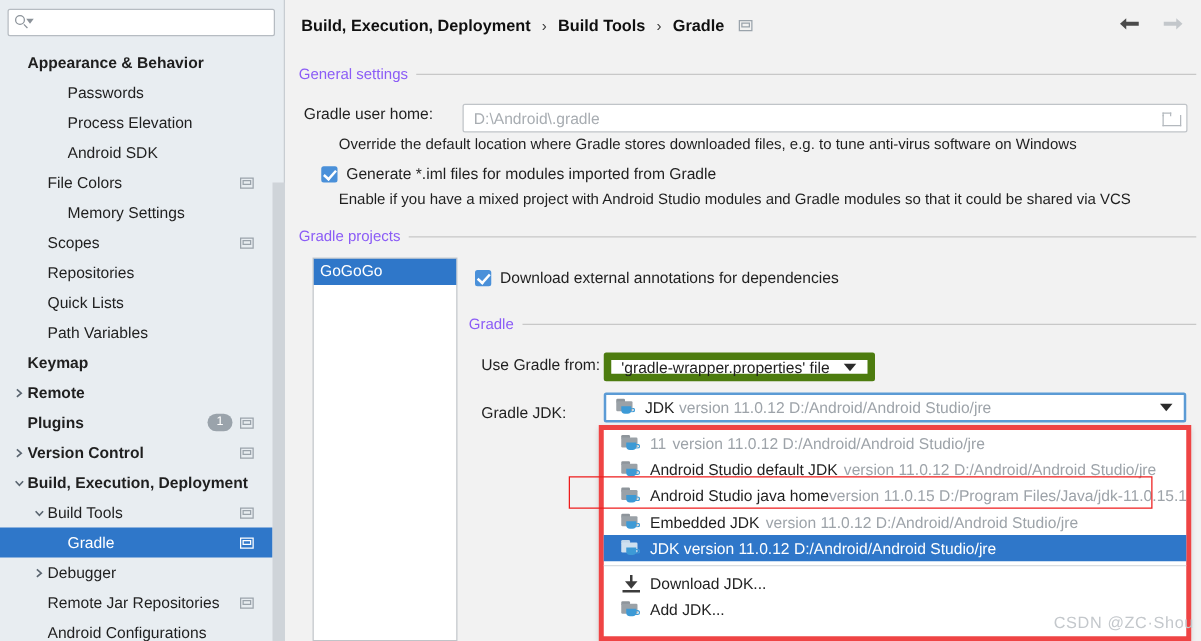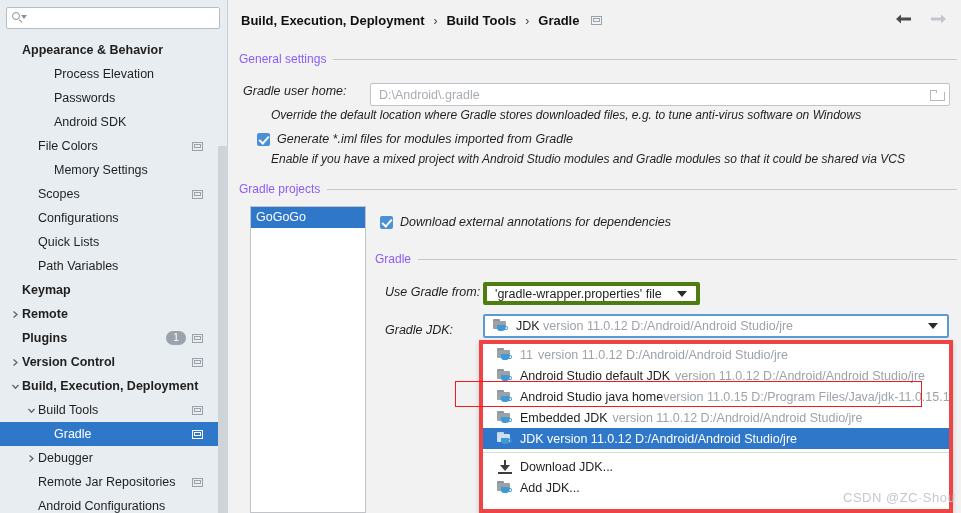--- a/index.html
+++ b/index.html
@@ -68,21 +68,21 @@
   .cr-ico:after{content:"";position:absolute;left:1px;top:1px;right:1px;bottom:2px;border:1px solid #9aa3ab;}
 
   .navbtns{position:absolute;right:14px;top:12px;display:flex;gap:18px;align-items:center;}
   .navbtn{width:17px;height:14px;position:relative;cursor:pointer;}
 
   .section{position:absolute;left:10px;right:2px;}
   .sec-head{display:flex;align-items:center;gap:7px;}
   .sec-head .stext{font-size:12px;color:#8b5cf6;white-space:nowrap;}
   .sec-head .sline{flex:1 1 auto;height:1px;background:#c8c8c8;}
 
-  .row{position:absolute;display:flex;align-items:center;font-style:italic;}
+  .row{position:absolute;display:flex;align-items:center;}
   .lbl{font-size:12.5px;color:#1f1f1f;white-space:nowrap;}
   .hint{font-size:12px;color:#1f1f1f;white-space:nowrap;}
 
   .textfield{
     box-sizing:border-box;background:#ffffff;border:1px solid #c0c4c8;border-radius:2px;
     height:23px;display:flex;align-items:center;padding:0 4px 0 8px;
   }
   .textfield .ph{color:#a8adb2;font-size:12.5px;flex:1 1 auto;}
   .folder{width:15px;height:12px;position:relative;flex:0 0 15px;}
   .folder .f1{position:absolute;left:0;bottom:0;width:15px;height:9px;border:1.4px solid #b4b9be;border-top:0;box-sizing:border-box;}
@@ -99,21 +99,21 @@
   .cbx-lbl{margin-left:7px;font-size:12.5px;color:#1f1f1f;white-space:nowrap;}
 
   .listbox{
     position:absolute;box-sizing:border-box;background:#ffffff;border:1px solid #c0c4c8;
   }
   .listbox .li{height:21px;line-height:21px;padding-left:5px;font-size:12.5px;color:#1f1f1f;}
   .listbox .li.sel{background:#2f77c9;color:#ffffff;}
 
   .combo{
     position:absolute;box-sizing:border-box;height:23px;background:#ffffff;
-    border:4px solid #4d7c0f;border-radius:2px;display:flex;align-items:center;
+    border:6px solid #4d7c0f;border-radius:2px;display:flex;align-items:center;
     padding-left:8px;font-size:12.5px;
   }
   .combo.focus{border:2px solid #5b9bd5;}
   .combo .ctext{flex:1 1 auto;white-space:nowrap;overflow:hidden;}
   .caret{width:0;height:0;border-left:5px solid transparent;border-right:5px solid transparent;border-top:6px solid #2b2b2b;margin:0 9px 0 6px;flex:0 0 auto;}
 
   
   .jdkico{width:16px;height:14px;position:relative;flex:0 0 16px;margin-right:7px;}
   .jdkico .tab{position:absolute;left:0;top:0;width:7px;height:3px;background:#8e959b;border-radius:1px 1px 0 0;}
   .jdkico .body{position:absolute;left:0;top:2px;width:13px;height:8px;background:#9aa1a7;border-radius:1px;}
@@ -162,47 +162,47 @@
         <input class="search-input" type="text" value="" placeholder="" style="">
       </div>
     </div>
     <div class="tree" id="tree">
         <div class="tnode bold" style="padding-left: 8px; padding-right: 6px;">
           <span class="arrow"></span>
           <span class="tlabel">Appearance &amp; Behavior</span>
         </div>
         <div class="tnode" style="padding-left: 40px; padding-right: 6px;">
           <span class="arrow"></span>
+          <span class="tlabel">Passwords</span>
+        </div>
+        <div class="tnode" style="padding-left: 40px; padding-right: 6px;">
+          <span class="arrow"></span>
           <span class="tlabel">Process Elevation</span>
         </div>
         <div class="tnode" style="padding-left: 40px; padding-right: 6px;">
           <span class="arrow"></span>
-          <span class="tlabel">Passwords</span>
+          <span class="tlabel">Android SDK</span>
+        </div>
+        <div class="tnode" style="padding-left: 24px; padding-right: 6px;">
+          <span class="arrow"></span>
+          <span class="tlabel">File Colors</span>
+          <span class="winico"></span>
         </div>
         <div class="tnode" style="padding-left: 40px; padding-right: 6px;">
           <span class="arrow"></span>
-          <span class="tlabel">Android SDK</span>
-        </div>
-        <div class="tnode" style="padding-left: 24px; padding-right: 6px;">
-          <span class="arrow"></span>
-          <span class="tlabel">File Colors</span>
-          <span class="winico"></span>
-        </div>
-        <div class="tnode" style="padding-left: 40px; padding-right: 6px;">
-          <span class="arrow"></span>
           <span class="tlabel">Memory Settings</span>
         </div>
         <div class="tnode" style="padding-left: 24px; padding-right: 6px;">
           <span class="arrow"></span>
           <span class="tlabel">Scopes</span>
           <span class="winico"></span>
         </div>
         <div class="tnode" style="padding-left: 24px; padding-right: 6px;">
           <span class="arrow"></span>
-          <span class="tlabel">Configurations</span>
+          <span class="tlabel">Repositories</span>
         </div>
         <div class="tnode" style="padding-left: 24px; padding-right: 6px;">
           <span class="arrow"></span>
           <span class="tlabel">Quick Lists</span>
         </div>
         <div class="tnode" style="padding-left: 24px; padding-right: 6px;">
           <span class="arrow"></span>
           <span class="tlabel">Path Variables</span>
         </div>
         <div class="tnode bold" style="padding-left: 8px; padding-right: 6px;">

